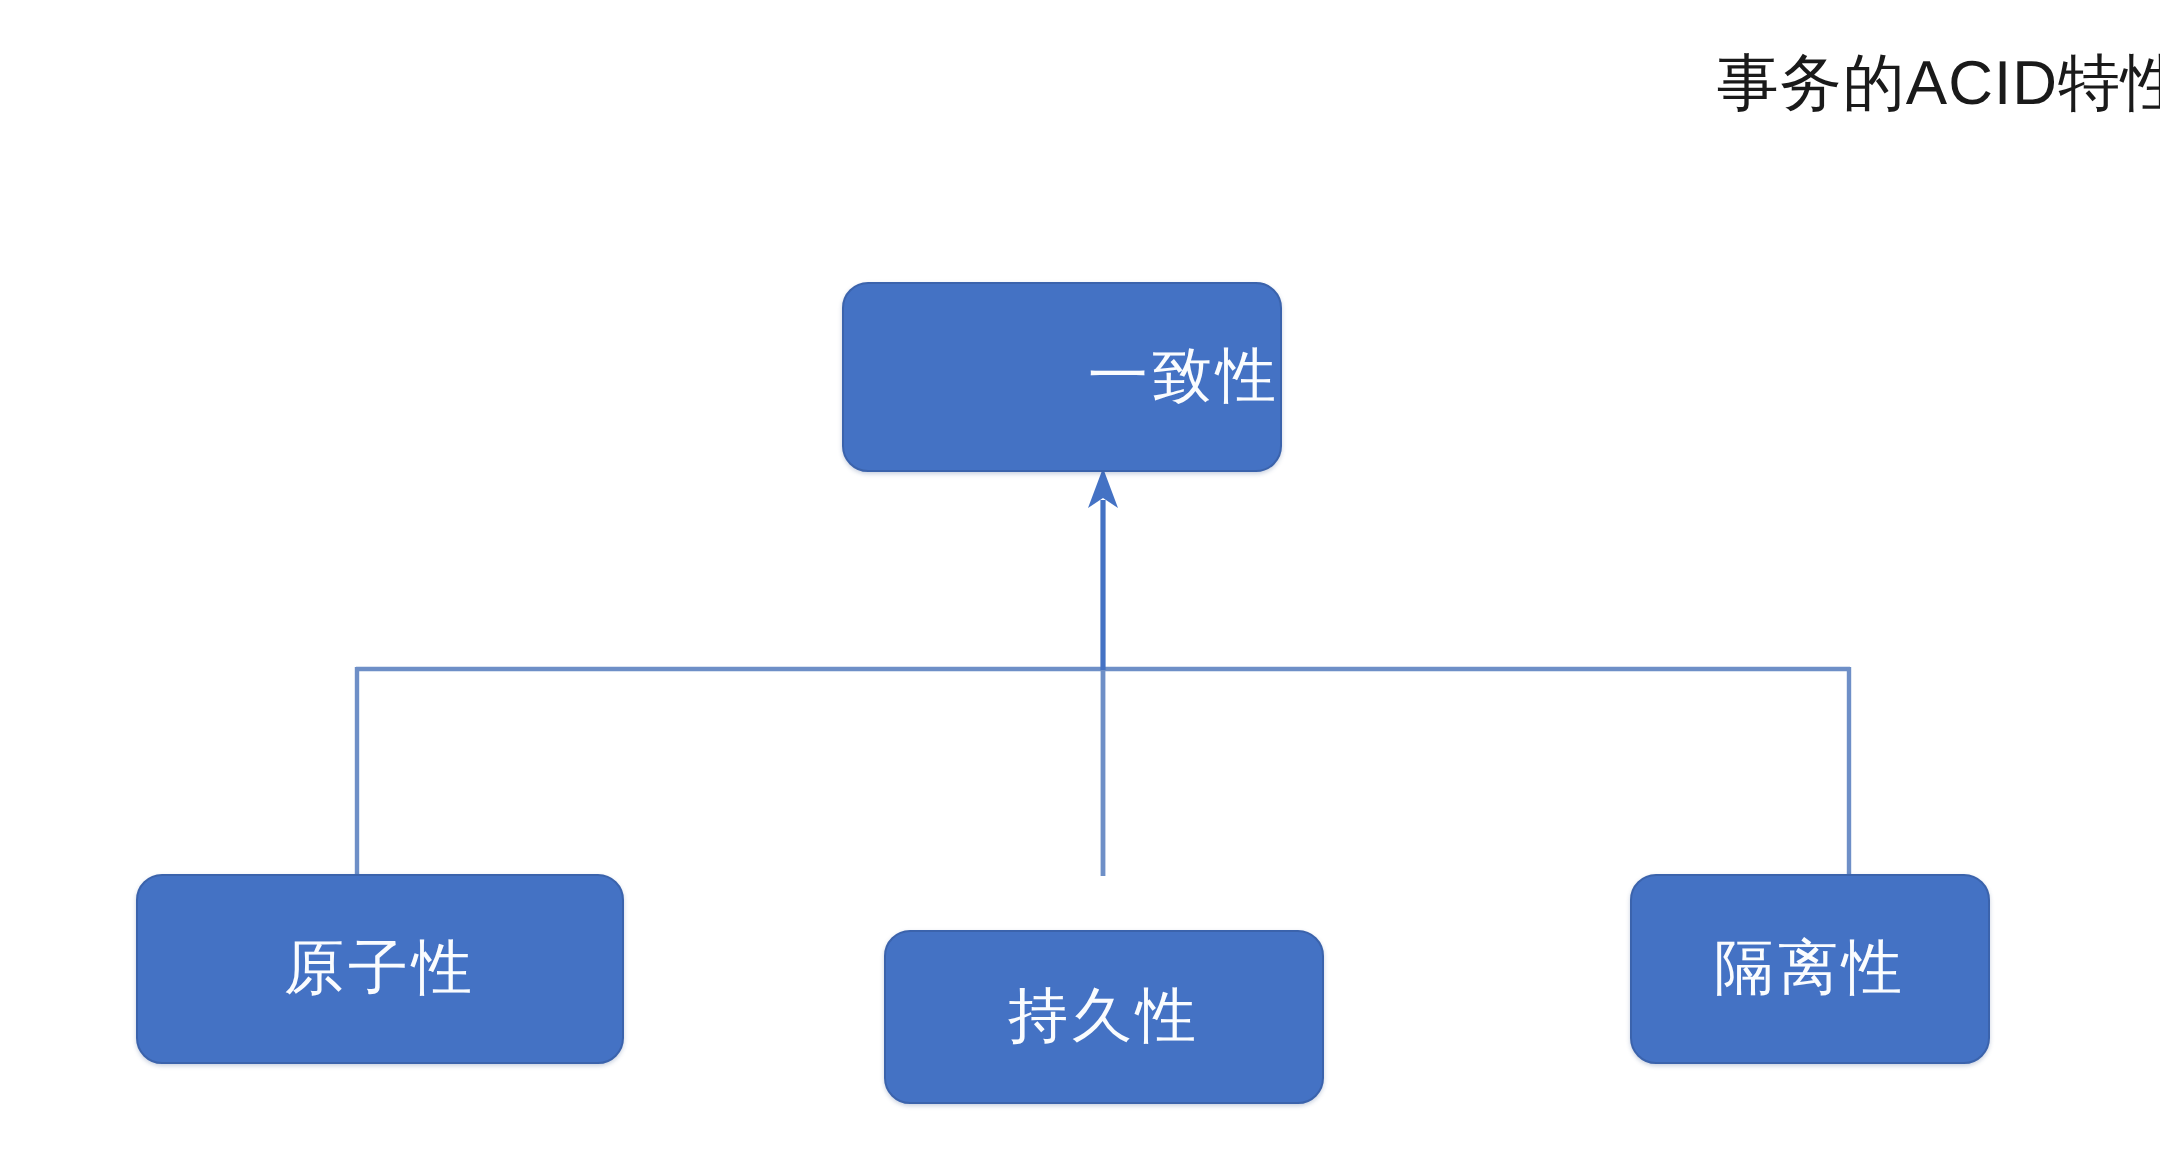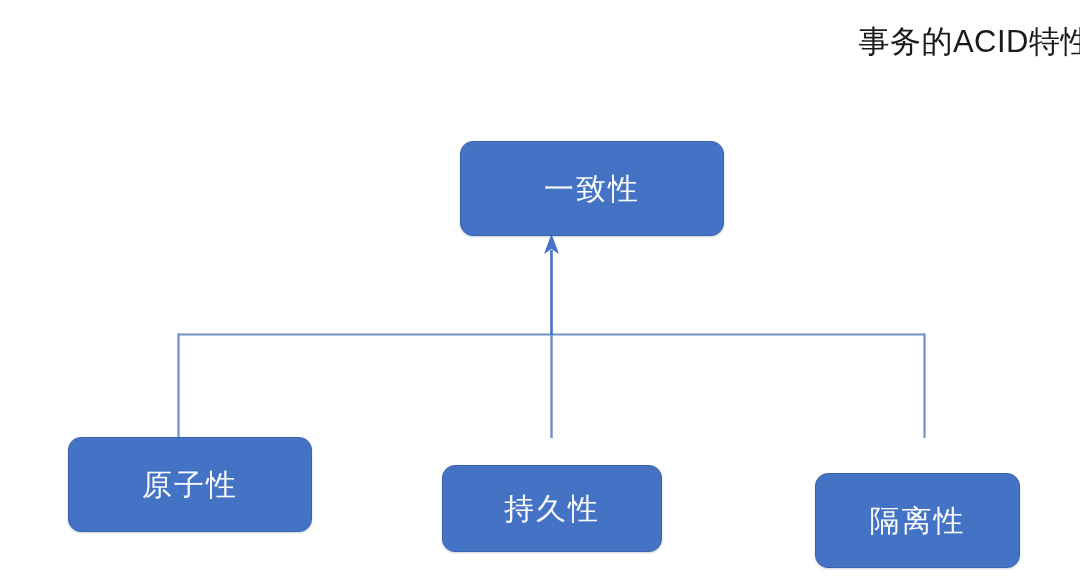--- a/index.html
+++ b/index.html
@@ -63,24 +63,24 @@
     color: #FAFCFE;
     font-size: 30px;
     line-height: 1;
     letter-spacing: 2px;
     font-weight: 400;
     white-space: nowrap;
     user-select: none;
   }
 
   
-  #node-consistency { left: 460px; top: 141px;  width: 264px; height: 95px; }
+  #node-consistency { left: 421px; top: 141px;  width: 220px; height: 95px; justify-content: flex-end; }
   #node-atomicity   { left: 68px;  top: 437px;  width: 244px; height: 95px; }
   #node-durability  { left: 442px; top: 437px;  width: 220px; height: 87px; margin-top: 28px; }
-  #node-isolation   { left: 815px; top: 437px;  width: 205px; height: 95px; margin-top: 36px; }
+  #node-isolation   { left: 815px; top: 437px;  width: 180px; height: 95px; }
 </style>
 </head>
 <body>
 
 <div id="canvas">
 
   <div class="diagram-title">事务的ACID特性</div>
 
   <svg class="connector-layer" viewBox="0 0 1080 588" xmlns="http://www.w3.org/2000/svg">
 

